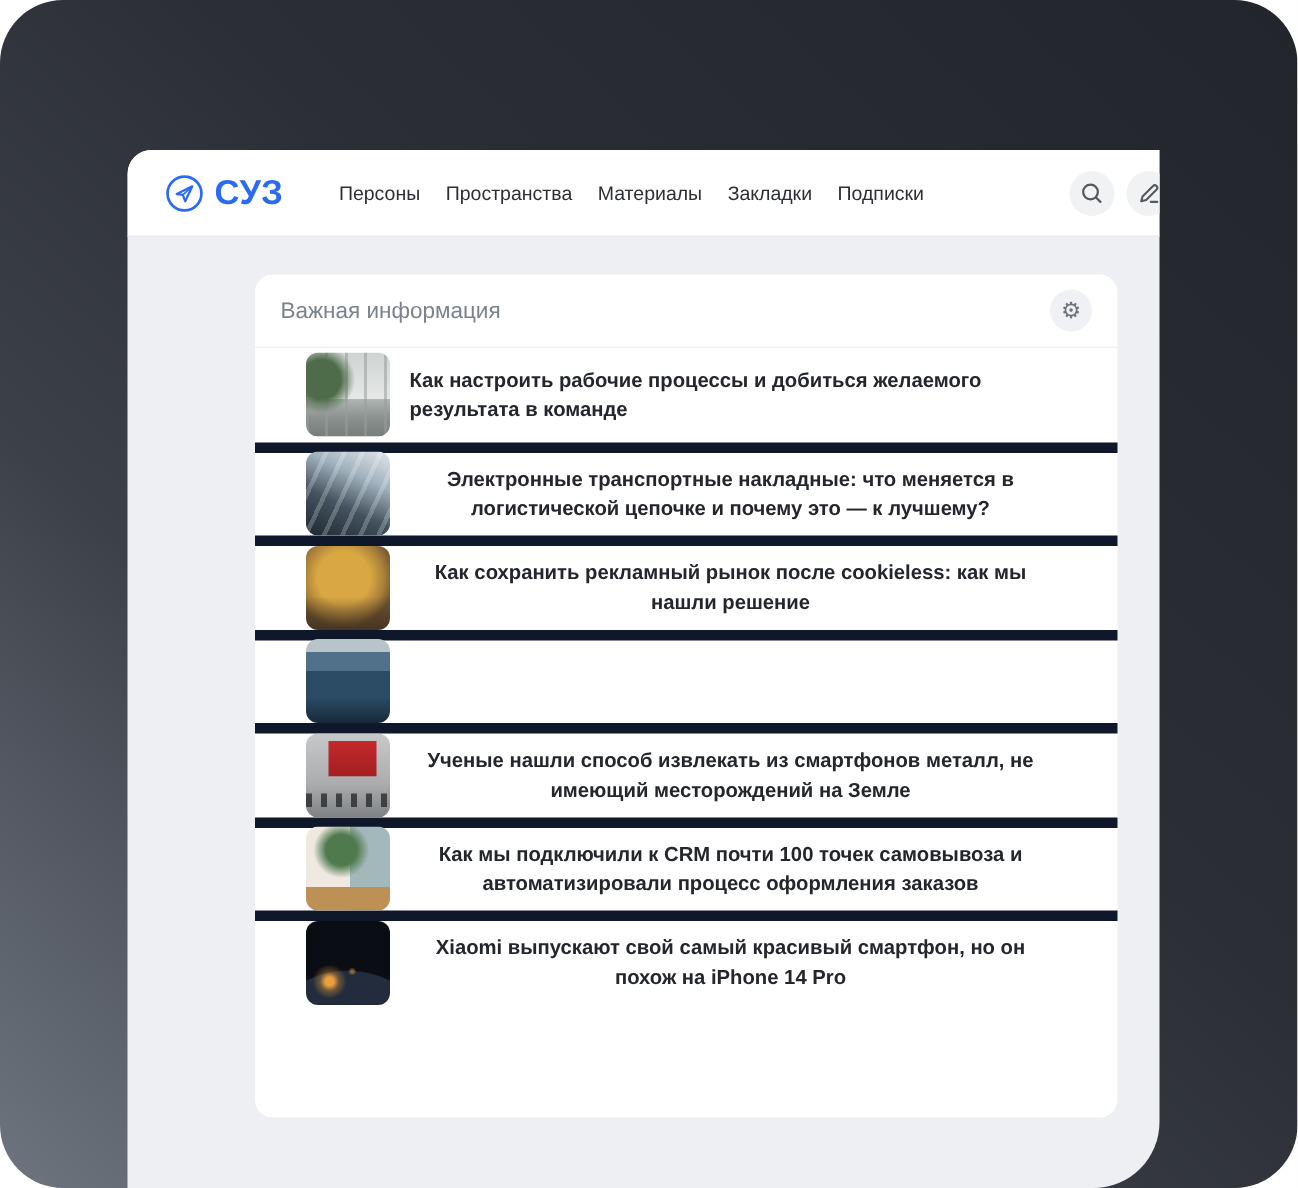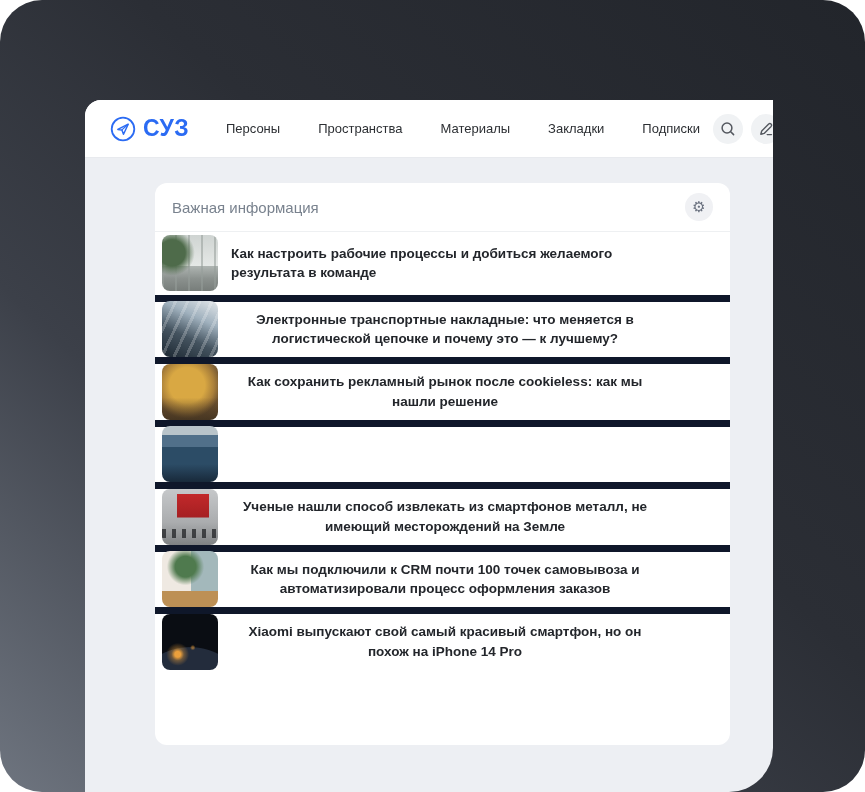--- a/index.html
+++ b/index.html
@@ -18,47 +18,47 @@
     background:#edeff3; border-radius:16px 0 44px 0; overflow:hidden;
   }
   
   .header{
     position:absolute; left:0; top:0; width:100%; height:58px;
     background:#fff; border-bottom:1px solid #e8eaee;
     display:flex; align-items:center;
   }
   .logo{ display:flex; align-items:center; gap:7px; margin-left:25px; color:#2b6bf3; }
   .logo-text{ font-size:23px; font-weight:800; letter-spacing:.3px; color:#2b6bf3; }
-  .nav{ display:flex; gap:38px; margin-left:37px; }
+  .nav{ display:flex; gap:17px; margin-left:37px; }
   .nav-item{ font-size:13px; color:#2c2f33; cursor:pointer; white-space:nowrap; }
   .actions{ position:absolute; left:628px; top:14px; display:flex; gap:8px; }
   .icon-circle{
     width:30px; height:30px; border-radius:50%; background:#f0f2f4;
     display:flex; align-items:center; justify-content:center; color:#54585f; position:relative;
   }
   .badge{
     position:absolute; top:-5px; right:-6px; min-width:16px; height:16px; border-radius:8px;
     background:#f14d4d; color:#fff; font-size:10px; font-weight:700;
     display:flex; align-items:center; justify-content:center; padding:0 4px;
   }
   
   .card{ position:absolute; background:#fff; border-radius:12px; }
   .card-title{ font-size:15px; color:#79828e; }
   
-  .main-card{ left:70px; top:83px; width:575px; height:562px; }
+  .main-card{ left:85px; top:83px; width:575px; height:562px; }
   .card-head{
     height:49px; display:flex; align-items:center; justify-content:space-between;
     padding:0 17px; border-bottom:1px solid #eef0f2;
   }
   .gear-circle{
     width:28px; height:28px; border-radius:50%; background:#f0f1f4; color:#6b7280;
     display:flex; align-items:center; justify-content:center;
     font-family:"DejaVu Sans",sans-serif; font-size:15px; line-height:1;
   }
-  .article{ height:62.5px; display:flex; align-items:center; gap:13px; padding:0 7px; cursor:pointer; }
+  .article{ height:62.5px; display:flex; align-items:center; gap:13px; padding:0 34px; cursor:pointer; }
   .article + .article{ border-top:7px solid #0f172a;text-align:center; }
   .thumb{ width:56px; height:56px; border-radius:8px; flex:0 0 auto; overflow:hidden; }
   .article-title{
     font-size:13.5px; font-weight:600; color:#23262b; line-height:19.5px; max-width:428px;
   }
   
   .t1{ background:
       radial-gradient(circle at 18% 32%, #4e6b4a 0 22%, rgba(78,107,74,.5) 30%, transparent 38%),
       repeating-linear-gradient(90deg, rgba(150,158,154,.55) 0 2px, transparent 2px 13px),
       linear-gradient(180deg,#cfd4d2 0%,#e5e8e6 55%,#aeb4b1 56%,#8b918e 78%,#777d7a 100%); }

